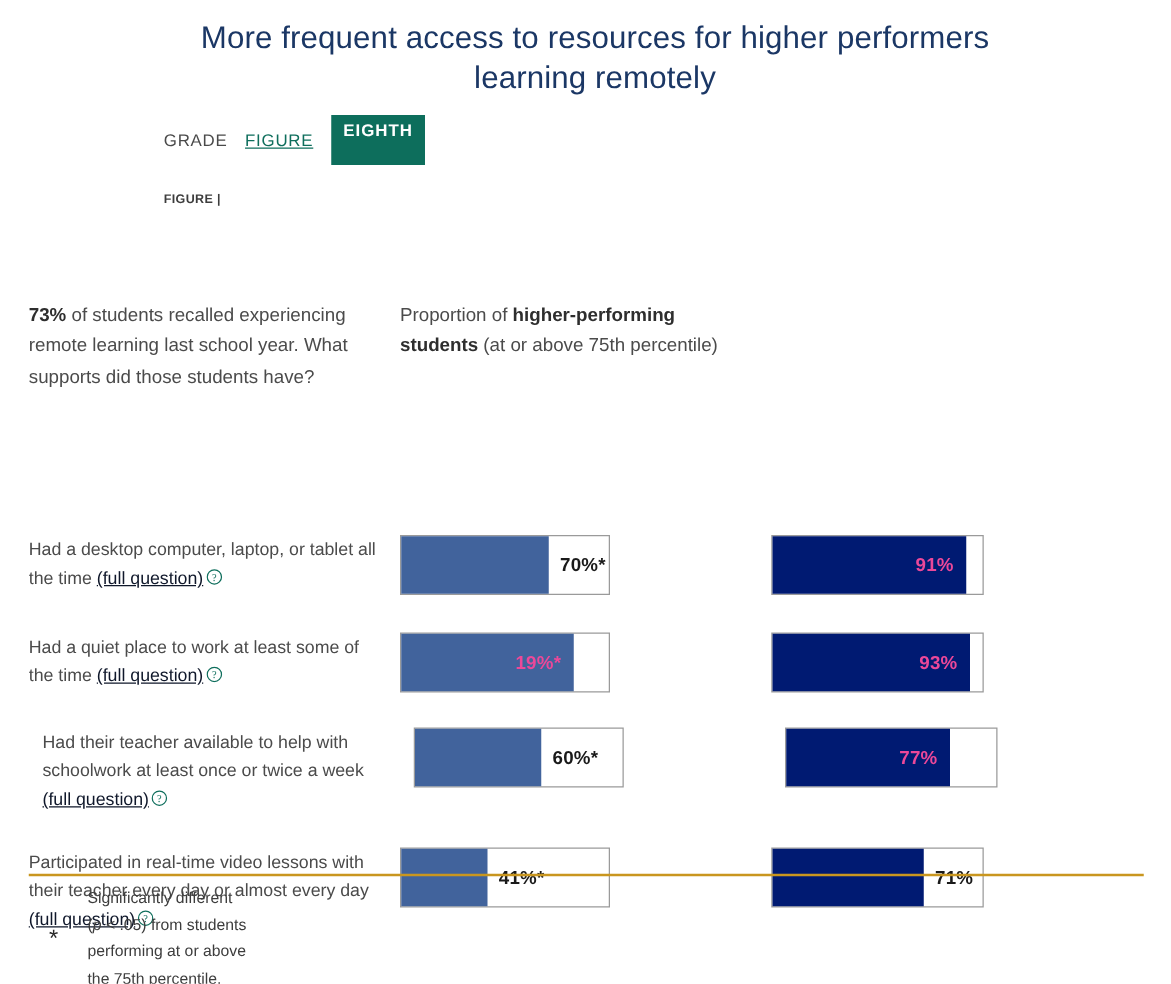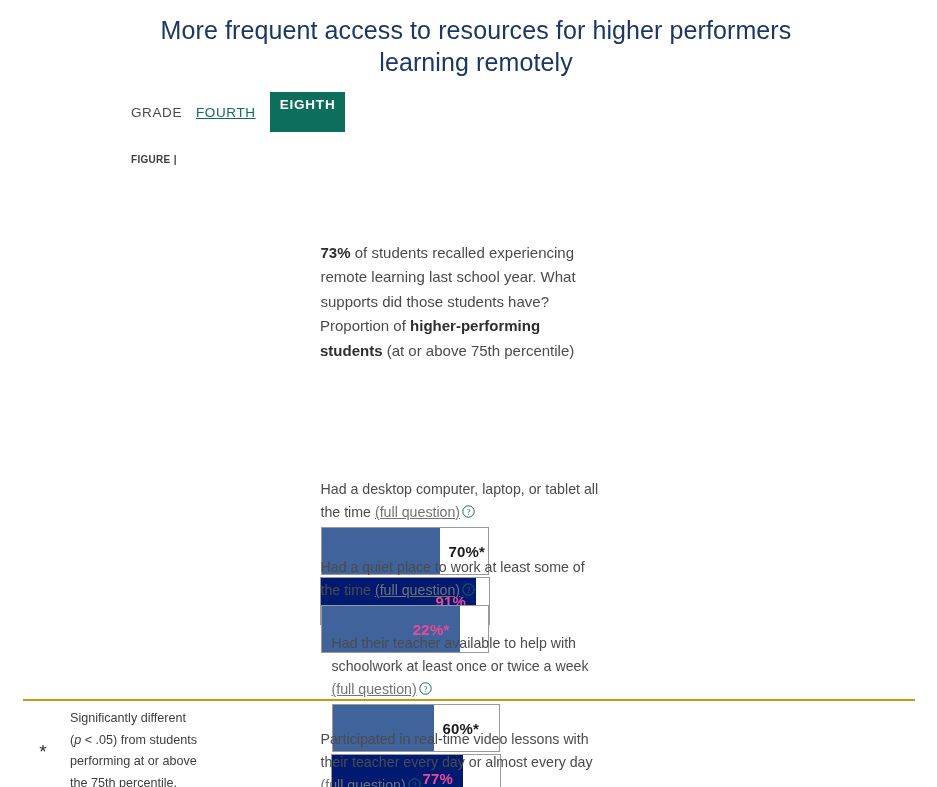--- a/index.html
+++ b/index.html
@@ -73,21 +73,21 @@
   }
   .caption-text { color: #5c5c5c; padding-left: 6px; }
 
   
   .grid {
     position: absolute;
     left: 23px;
     top: 241px;
     width: 892px;
   }
-  .row { display: flex; align-items: center; flex-direction: column; }
+  .row { display: flex; align-items: flex-start; }
   .col-desc  { width: 297px; padding-right: 18px; }
   .col-bar-a { width: 297px; }
   .col-bar-b { width: 298px; }
 
   .intro {
     font-size: 15px;
     line-height: 1.63;
     color: #4b4b4b;
     margin: 0;
   }
@@ -105,21 +105,21 @@
   
   .datarow { margin-top: 0; }
   .qtext {
     font-size: 14.2px;
     line-height: 1.62;
     color: #4b4b4b;
     margin: 0;
     padding-top: 3px;
   }
   .qlink {
-    color: #737373;
+    color: #0f172a;
     text-decoration: underline;
     cursor: pointer;
   }
   .help-icon {
     display: inline-block;
     vertical-align: -1px;
     margin-left: 2px;
     cursor: pointer;
   }
 
@@ -185,21 +185,21 @@
   .fn-text i { font-style: italic; }
 </style>
 </head>
 <body>
 
 <div class="header">
   <h1 class="title">More frequent access to resources for higher performers learning remotely</h1>
 
   <div class="grade-row">
     <span class="grade-label">GRADE</span>
-    <span class="grade-opt">FOURTH</span>
+    <span class="grade-opt">FIGURE</span>
     <span class="grade-opt active">EIGHTH</span>
   </div>
 </div>
 
 <div class="caption">
   <span class="caption-key">FIGURE |</span>
 </div>
 
 <div class="grid">
 
@@ -236,21 +236,27 @@
       <div class="row datarow" style="position:absolute;top:190px;left:0;width:892px;">
         <div class="col-desc">
           <p class="qtext"><span>Had a quiet place to work at least some of the time </span><span class="qlink">(full question)</span><span class="help-icon"><svg width="13" height="13" viewBox="0 0 13 13">
                 <circle cx="6.5" cy="6.5" r="5.7" fill="none" stroke="#0e6e5c" stroke-width="1"></circle>
                 <text x="6.5" y="9.6" font-size="8.4" font-family="Liberation Serif, serif" fill="#0e6e5c" text-anchor="middle">?</text>
               </svg></span></p>
         </div>
         <div class="col-bar-a">
           <div class="track">
             <div class="fill" style="width:138px"></div>
-            <span class="val inside" style="right:38px;">22%*</span>
+            <span class="val inside" style="right:38px;">19%*</span>
+          </div>
+        </div>
+        <div class="col-bar-b">
+          <div class="track navy">
+            <div class="fill" style="width:158px"></div>
+            <span class="val inside" style="right:20px;">93%</span>
           </div>
         </div>
       </div>
       <div class="row datarow" style="position:absolute;top:266px;left:11px;width:892px;">
         <div class="col-desc">
           <p class="qtext"><span>Had their teacher available to help with schoolwork at least once or twice a week </span><span class="qlink">(full question)</span><span class="help-icon"><svg width="13" height="13" viewBox="0 0 13 13">
                 <circle cx="6.5" cy="6.5" r="5.7" fill="none" stroke="#0e6e5c" stroke-width="1"></circle>
                 <text x="6.5" y="9.6" font-size="8.4" font-family="Liberation Serif, serif" fill="#0e6e5c" text-anchor="middle">?</text>
               </svg></span></p>
         </div>

